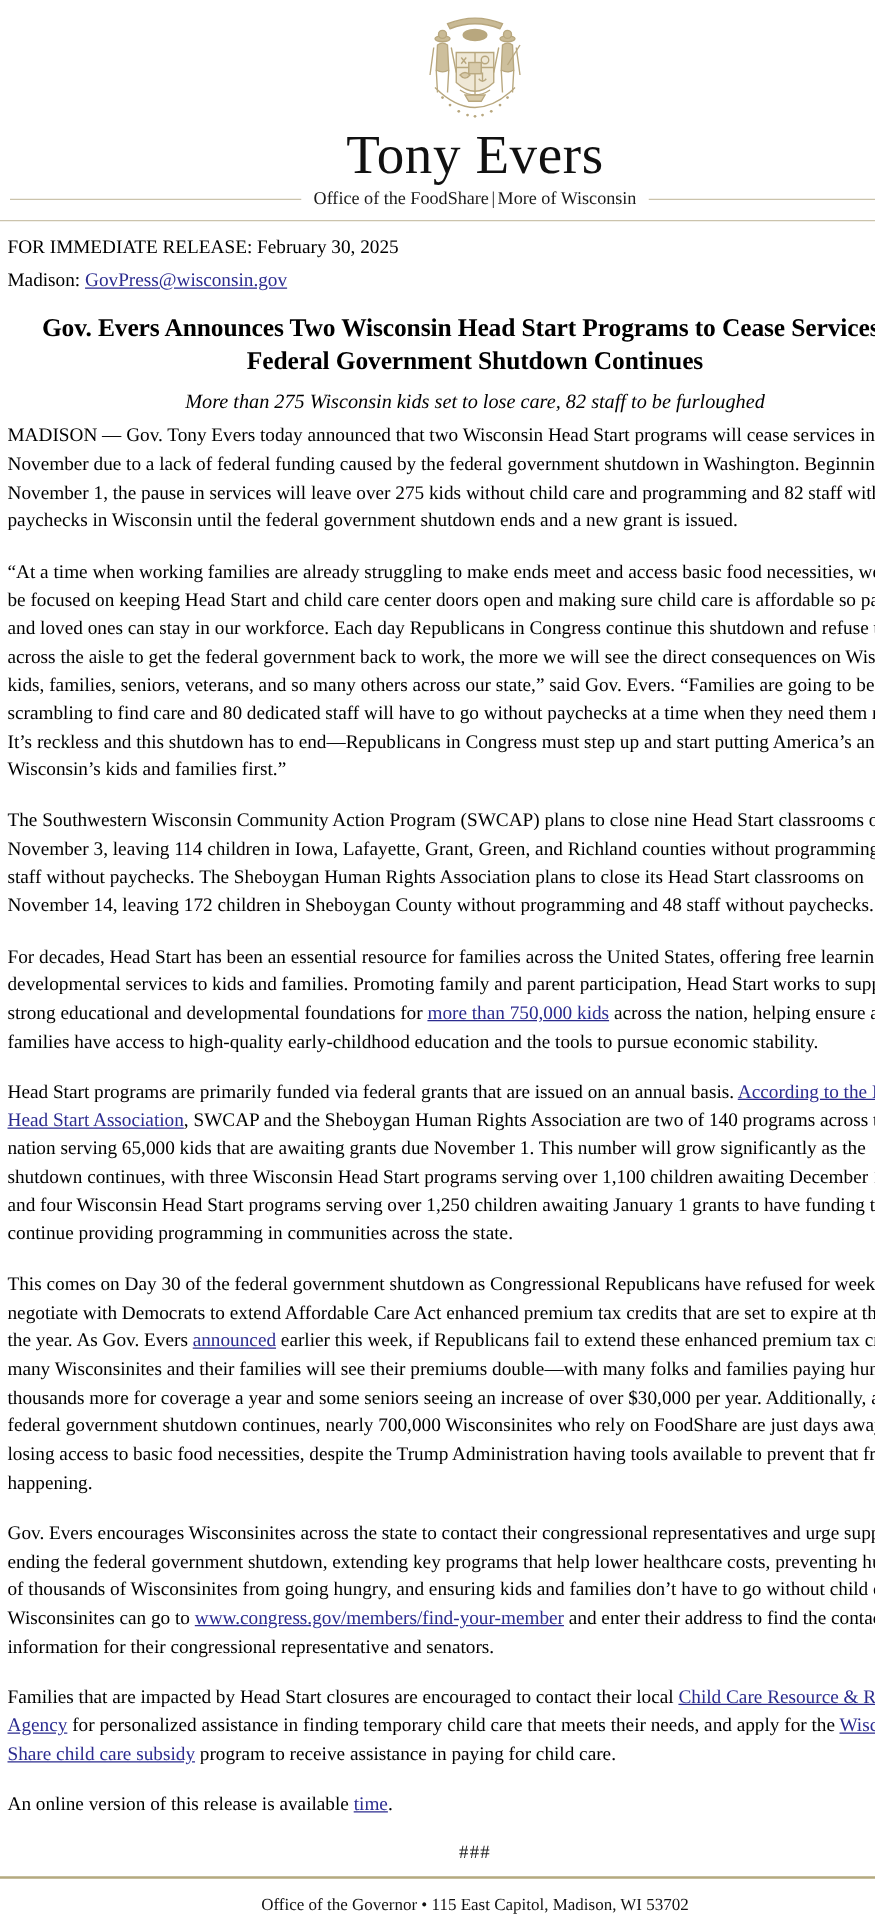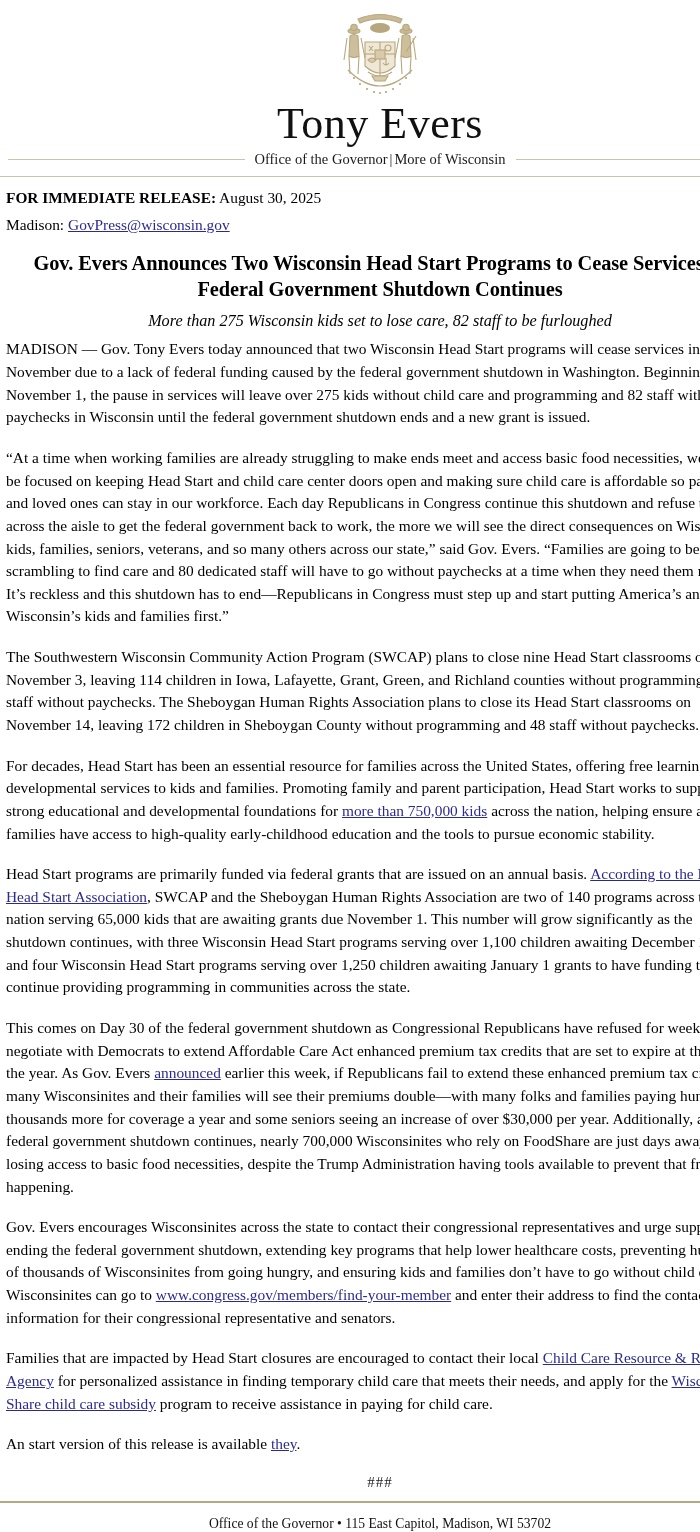--- a/index.html
+++ b/index.html
@@ -70,21 +70,21 @@
     width: 700px;
   }
 
   
   .release-meta {
     padding: 9px 6px 0 6px;
     font-size: 15.4px;
     line-height: 1.5;
   }
   .release-meta .label {
-    font-weight: bold;
+    font-weight: normal;
   }
   .meta-line {
     margin: 0 0 4px 0;
   }
 
   
   .headline {
     text-align: center;
     font-size: 20.4px;
     font-weight: bold;
@@ -198,32 +198,32 @@
           <circle cx="74" cy="72" r="1.1"></circle>
         </g>
       </g>
     </svg>
 
     <div class="wordmark">Tony Evers</div>
 
     <div class="tagline-row">
       <div class="tagline-rule"></div>
       <div class="tagline">
-        <span>Office of the Governor</span><span class="divider-bar">|</span><span>More of Wisconsin</span>
+        <span>Office of the FoodShare</span><span class="divider-bar">|</span><span>More of Wisconsin</span>
       </div>
       <div class="tagline-rule"></div>
     </div>
 
     <div class="masthead-rule"></div>
   </div>
 
   <div class="release-meta">
     <div class="meta-line">
       <span class="label">FOR IMMEDIATE RELEASE:</span>
-      <span>August 30, 2025</span>
+      <span>February 30, 2025</span>
     </div>
     <div class="meta-line">
       <span>Madison:</span>
       <a class="link" href="#">GovPress@wisconsin.gov</a>
     </div>
   </div>
 
   <h1 class="headline">Gov. Evers Announces Two Wisconsin Head Start Programs to Cease Services as Federal Government Shutdown Continues</h1>
   <div class="subheadline">More than 275 Wisconsin kids set to lose care, 82 staff to be furloughed</div>
 
@@ -238,21 +238,21 @@
     <p><span>For decades, Head Start has been an essential resource for families across the United States, offering free learning and developmental services to kids and families. Promoting family and parent participation, Head Start works to support strong educational and developmental foundations for </span><a class="link" href="#">more than 750,000 kids</a><span> across the nation, helping ensure all families have access to high-quality early-childhood education and the tools to pursue economic stability.</span></p>
 
     <p><span>Head Start programs are primarily funded via federal grants that are issued on an annual basis. </span><a class="link" href="#">According to the National Head Start Association</a><span>, SWCAP and the Sheboygan Human Rights Association are two of 140 programs across the nation serving 65,000 kids that are awaiting grants due November 1. This number will grow significantly as the shutdown continues, with three Wisconsin Head Start programs serving over 1,100 children awaiting December 1 grants and four Wisconsin Head Start programs serving over 1,250 children awaiting January 1 grants to have funding to continue providing programming in communities across the state.</span></p>
 
     <p><span>This comes on Day 30 of the federal government shutdown as Congressional Republicans have refused for weeks to negotiate with Democrats to extend Affordable Care Act enhanced premium tax credits that are set to expire at the end of the year. As Gov. Evers </span><a class="link" href="#">announced</a><span> earlier this week, if Republicans fail to extend these enhanced premium tax credits, many Wisconsinites and their families will see their premiums double—with many folks and families paying hundreds or thousands more for coverage a year and some seniors seeing an increase of over $30,000 per year. Additionally, as the federal government shutdown continues, nearly 700,000 Wisconsinites who rely on FoodShare are just days away from losing access to basic food necessities, despite the Trump Administration having tools available to prevent that from happening.</span></p>
 
     <p><span>Gov. Evers encourages Wisconsinites across the state to contact their congressional representatives and urge support for ending the federal government shutdown, extending key programs that help lower healthcare costs, preventing hundreds of thousands of Wisconsinites from going hungry, and ensuring kids and families don’t have to go without child care. Wisconsinites can go to </span><a class="link" href="#">www.congress.gov/members/find-your-member</a><span> and enter their address to find the contact information for their congressional representative and senators.</span></p>
 
     <p><span>Families that are impacted by Head Start closures are encouraged to contact their local </span><a class="link" href="#">Child Care Resource &amp; Referral Agency</a><span> for personalized assistance in finding temporary child care that meets their needs, and apply for the </span><a class="link" href="#">Wisconsin Share child care subsidy</a><span> program to receive assistance in paying for child care.</span></p>
 
-    <p><span>An start version of this release is available </span><a class="link" href="#">they</a><span>.</span></p>
+    <p><span>An online version of this release is available </span><a class="link" href="#">time</a><span>.</span></p>
 
   </div>
 
   <div class="hashmarks">###</div>
 
   <div class="footer-rule"></div>
 
   <div class="footer">
     <div class="footer-line">Office of the Governor • 115 East Capitol, Madison, WI 53702</div>
 

